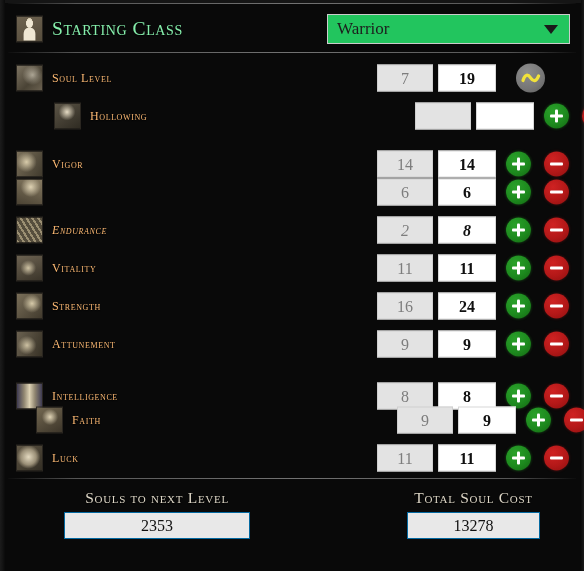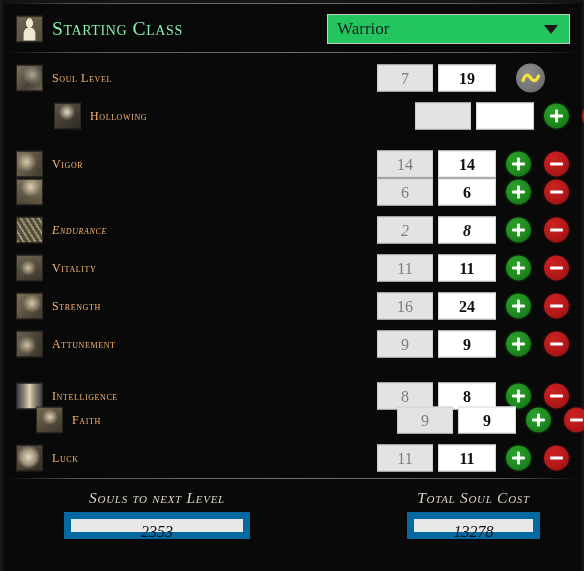--- a/index.html
+++ b/index.html
@@ -199,38 +199,38 @@
   
   .sep {
     position: absolute;
     left: 8px;
     width: 568px;
     height: 1px;
     background: linear-gradient(to right, rgba(90,90,90,0.05) 0%, rgba(150,150,150,0.55) 12%, rgba(170,170,170,0.65) 50%, rgba(150,150,150,0.55) 88%, rgba(90,90,90,0.05) 100%);
   }
 
   
-  .souls-block { position: absolute; font-style: italic; }
+  .souls-block { position: absolute; }
 
   .souls-title {
     font-family: "Liberation Serif", "DejaVu Serif", serif;
     font-variant: small-caps;
     font-size: 15.5px;
     letter-spacing: 0.7px;
     color: #ddd6c6;
     text-align: center;
     text-shadow: 0 1px 1px #000;
   }
 
   .souls-value {
     margin-top: 5px;
     height: 27px;
     line-height: 26px;
     background: #e8e8e8;
-    border: 7px solid #0369a1;
+    border: 1px solid #0369a1;
     color: #111;
     font-family: "Liberation Serif", "DejaVu Serif", serif;
     font-size: 16px;
     text-align: center;
   }
 </style>
 </head>
 <body>
 
 <div id="app">

